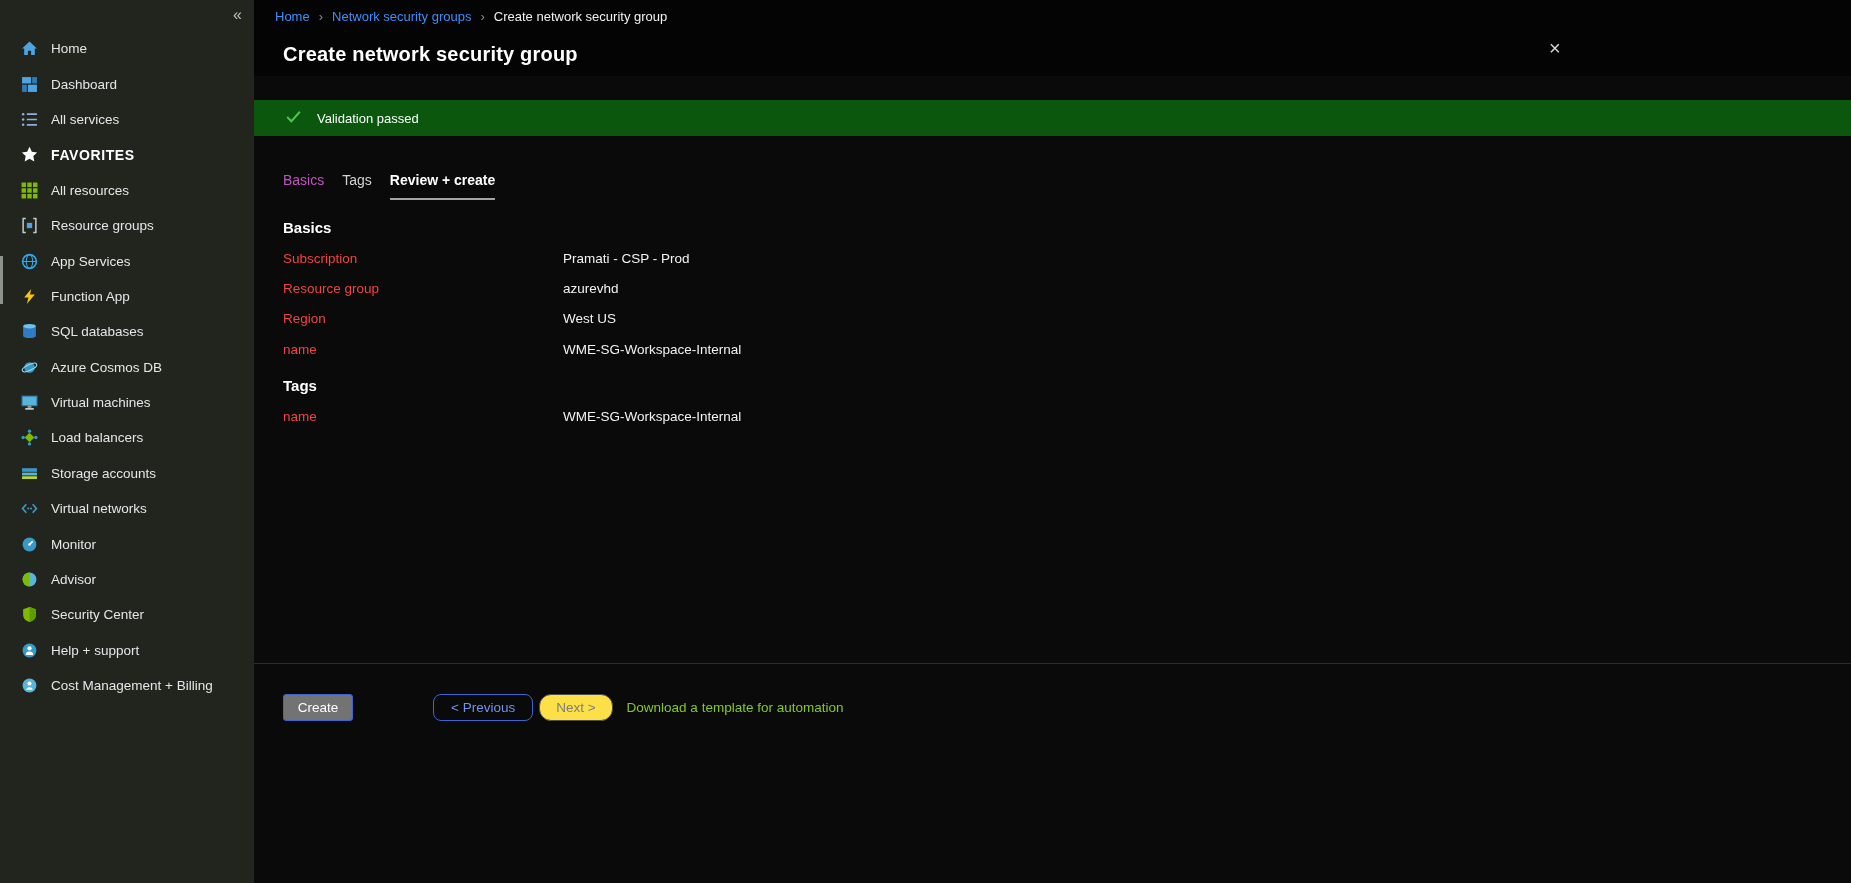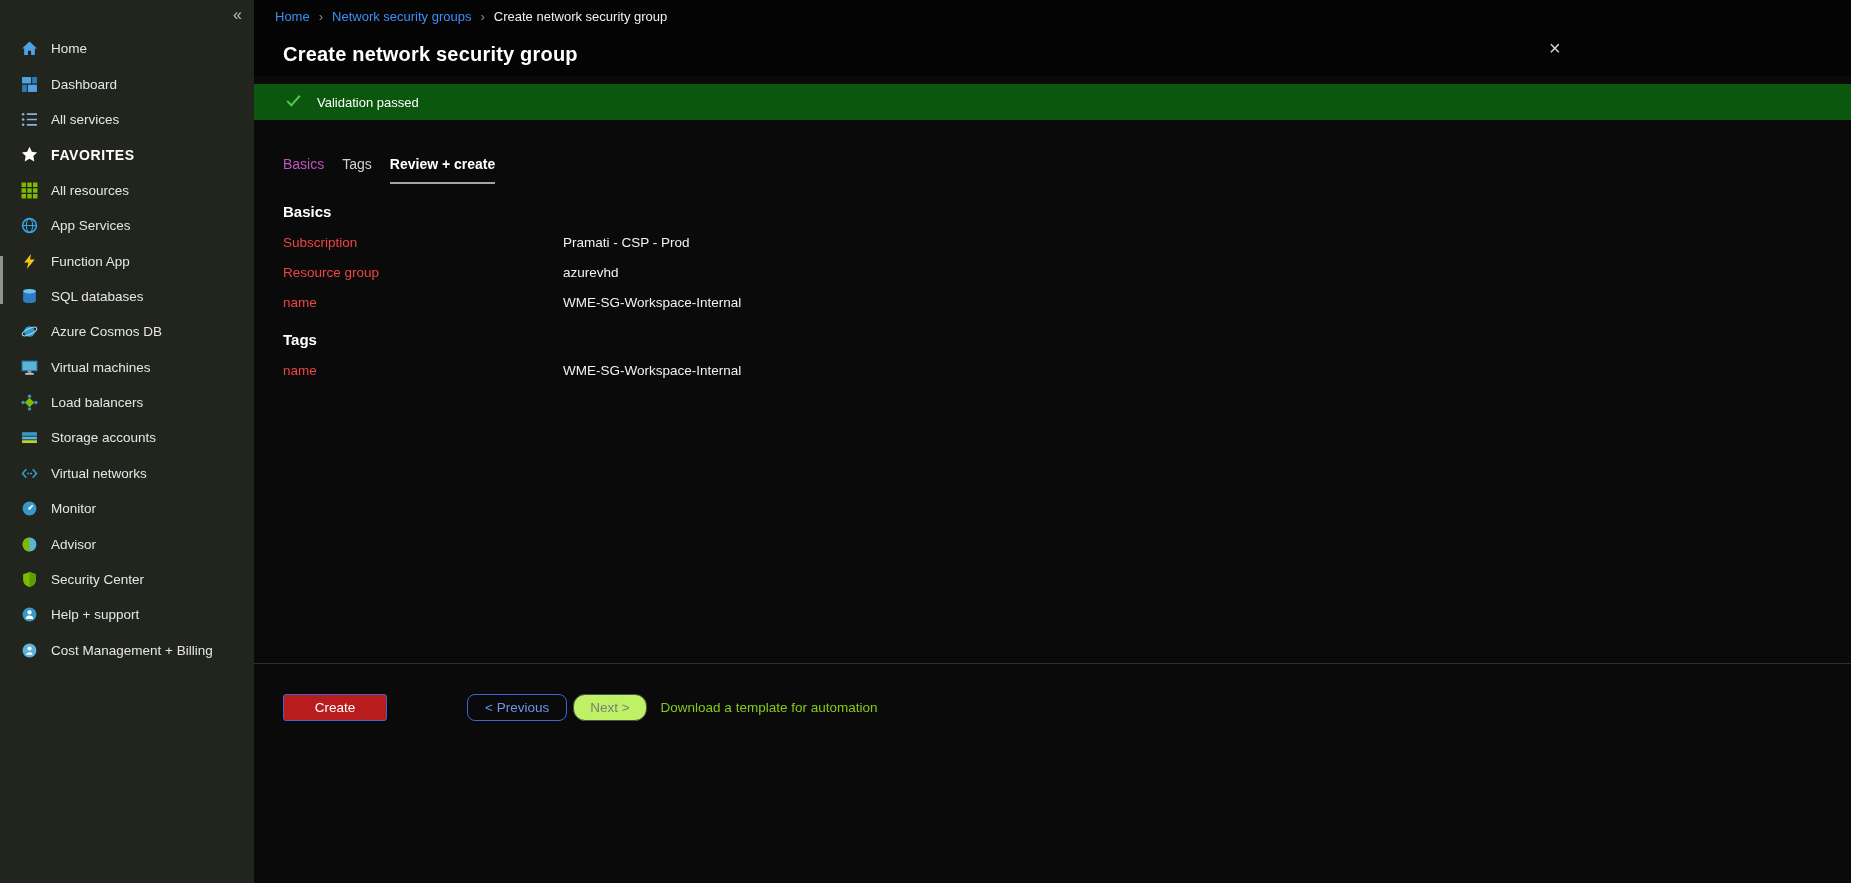--- a/index.html
+++ b/index.html
@@ -23,39 +23,39 @@
   
   .main { position:absolute; left:254px; right:0; top:0; bottom:0; background:#0a0a0a; }
   .breadcrumb { height:33px; background:#040404; display:flex; align-items:center; padding-left:21px;
                 font-size:13px; gap:9px; }
   .crumb-link { color:#3e8ef7; cursor:pointer; }
   .crumb-sep { color:#8a8a8a; }
   .crumb-current { color:#f0f0f0; }
   .titlebar { height:43px; background:#040404; display:flex; align-items:center; padding-left:29px; }
   .page-title { font-size:20px; font-weight:600; letter-spacing:.2px; }
   .close-btn { position:absolute; top:38px; left:1295px; color:#d6d6d6; font-size:20px; line-height:20px; cursor:pointer; }
-  .banner { margin-top:8px; height:36px; background:#0a570d; display:flex; align-items:center;
+  .banner { margin-top:24px; height:36px; background:#0a570d; display:flex; align-items:center;
             padding-left:30px; gap:14px; font-size:13px; color:#fff; }
   .content { padding:36px 0 0 29px; }
   .tabs { display:flex; gap:18px; }
   .tab { font-size:14px; padding-bottom:10px; color:#d2d2d2; cursor:pointer; }
   .tab-basics { color:#c054c0; }
   .tab-active { color:#fff; font-weight:700; border-bottom:2px solid #a3a3a3; }
   .section-heading { font-size:15px; font-weight:700; margin-top:19px; margin-bottom:7px; }
   .section-heading.tags { margin-top:13px; }
   .row { height:30.3px; display:flex; align-items:center; font-size:13.5px; }
   .row-label { width:280px; color:#ef4444; flex:none; }
   .row-value { color:#f2f2f2; }
   
   .footer { position:absolute; left:0; right:0; top:663px; bottom:0; border-top:1px solid #2e2e2e; background:#0a0a0a; }
   .footer-row { display:flex; align-items:center; margin:30px 0 0 29px; }
   button { font-family:"Liberation Sans", sans-serif; font-size:13.5px; height:27px; cursor:pointer; }
-  .btn-create { width:104px; background:#b91c1c; color:#fff; border:1px solid #3d64d2; border-radius:3px; }
+  .btn-create { width:70px; background:#737373; color:#fff; border:1px solid #3d64d2; border-radius:3px; }
   .btn-prev { margin-left:80px; padding:0 17px; background:transparent; color:#6f94ea; border:1px solid #3d64d2; border-radius:8px; }
-  .btn-next { margin-left:6px; padding:0 16px; background:#bef264; color:#7d7d7d; border:1px solid #4d4d4d; border-radius:12px; cursor:default; }
+  .btn-next { margin-left:6px; padding:0 16px; background:#fde047; color:#7d7d7d; border:1px solid #4d4d4d; border-radius:12px; cursor:default; }
   .tpl-link { margin-left:14px; color:#84cc16; font-size:13.5px; cursor:pointer; }
 </style>
 </head>
 <body>
 
 <div class="sidebar">
   <span class="collapse-btn">«</span>
   <div class="scroll-thumb"></div>
   <div class="side-list">
 
@@ -114,20 +114,29 @@
               <rect x="11.3" y="5.9" width="4.2" height="4.2"></rect>
               <rect x="0.5" y="11.3" width="4.2" height="4.2"></rect>
               <rect x="5.9" y="11.3" width="4.2" height="4.2"></rect>
               <rect x="11.3" y="11.3" width="4.2" height="4.2"></rect>
             </g>
           </svg>
         </span>
       <span>All resources</span>
     </div>
 
+    <div class="side-item">
+      <span class="icon">
+          <svg width="17" height="17" viewBox="0 0 16 16">
+            <path d="M4.5 1.5H2v13h2.5M11.5 1.5H14v13h-2.5" stroke="#c9c9c9" stroke-width="1.4" fill="none"></path>
+            <rect x="5.5" y="5.5" width="5" height="5" fill="#4fa3e3"></rect>
+          </svg>
+        </span>
+      <span>Resource groups</span>
+    </div>
 
     <div class="side-item">
       <span class="icon">
           <svg width="17" height="17" viewBox="0 0 16 16">
             <circle cx="8" cy="8" r="6.5" stroke="#35a4e8" stroke-width="1.5" fill="none"></circle>
             <ellipse cx="8" cy="8" rx="3" ry="6.5" stroke="#35a4e8" stroke-width="1" fill="none"></ellipse>
             <path d="M1.5 8h13" stroke="#35a4e8" stroke-width="1"></path>
           </svg>
         </span>
       <span>App Services</span>
@@ -297,20 +306,24 @@
 
     <div class="row">
       <div class="row-label">Subscription</div>
       <div class="row-value">Pramati - CSP - Prod</div>
     </div>
     <div class="row">
       <div class="row-label">Resource group</div>
       <div class="row-value">azurevhd</div>
     </div>
     <div class="row">
+      <div class="row-label">Region</div>
+      <div class="row-value">West US</div>
+    </div>
+    <div class="row">
       <div class="row-label">name</div>
       <div class="row-value">WME-SG-Workspace-Internal</div>
     </div>
 
     <div class="section-heading tags">Tags</div>
 
     <div class="row">
       <div class="row-label">name</div>
       <div class="row-value">WME-SG-Workspace-Internal</div>
     </div>

